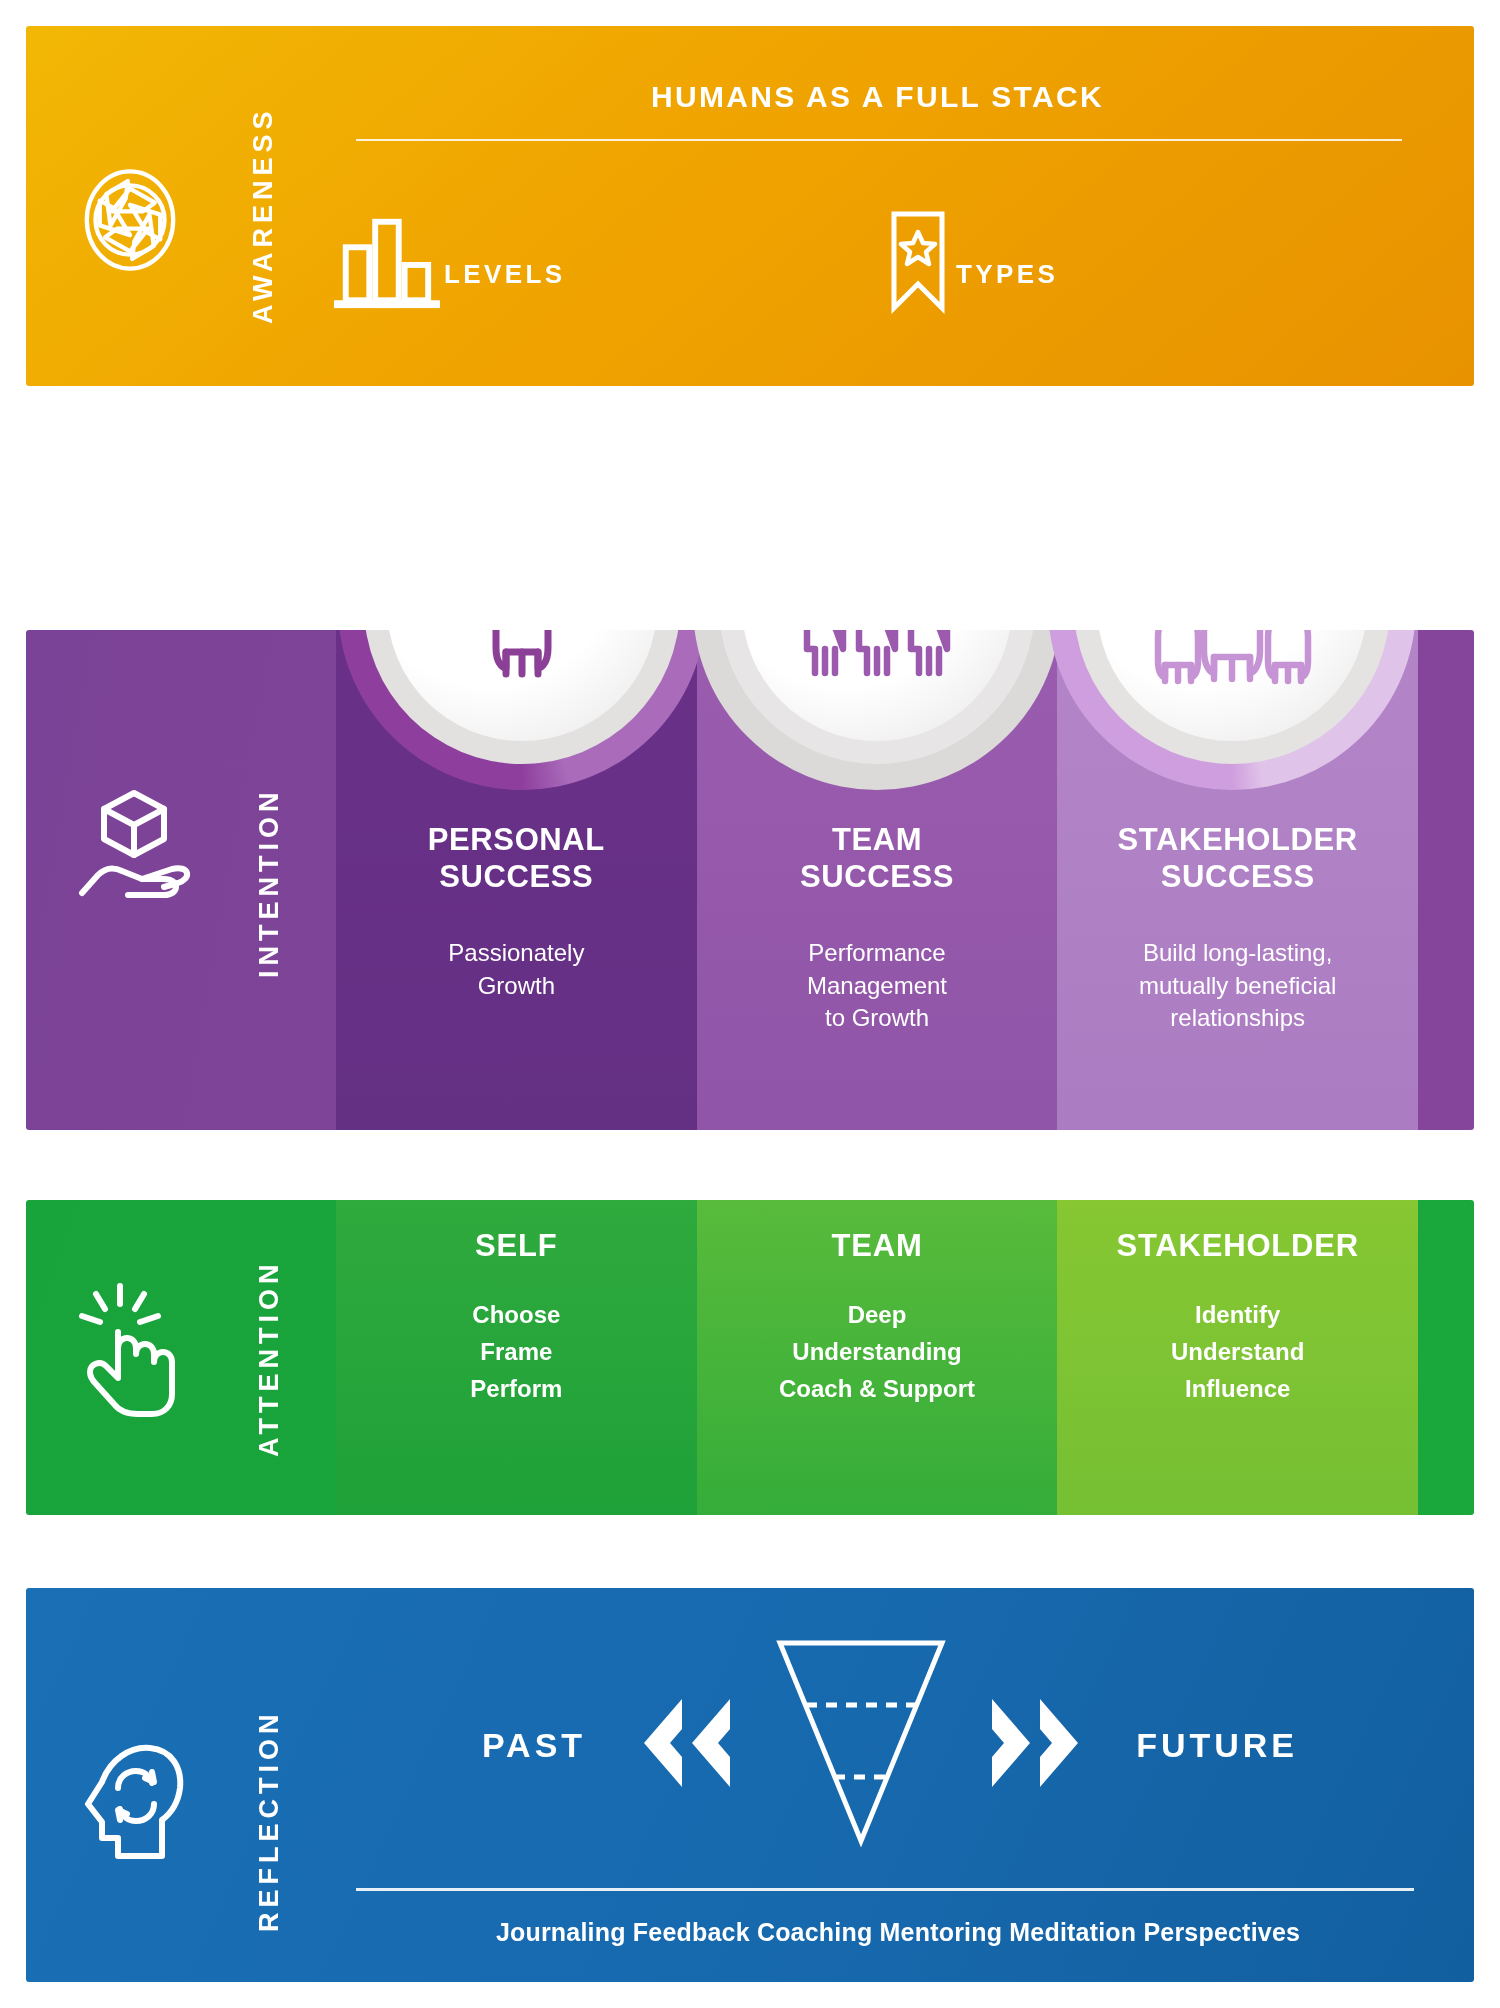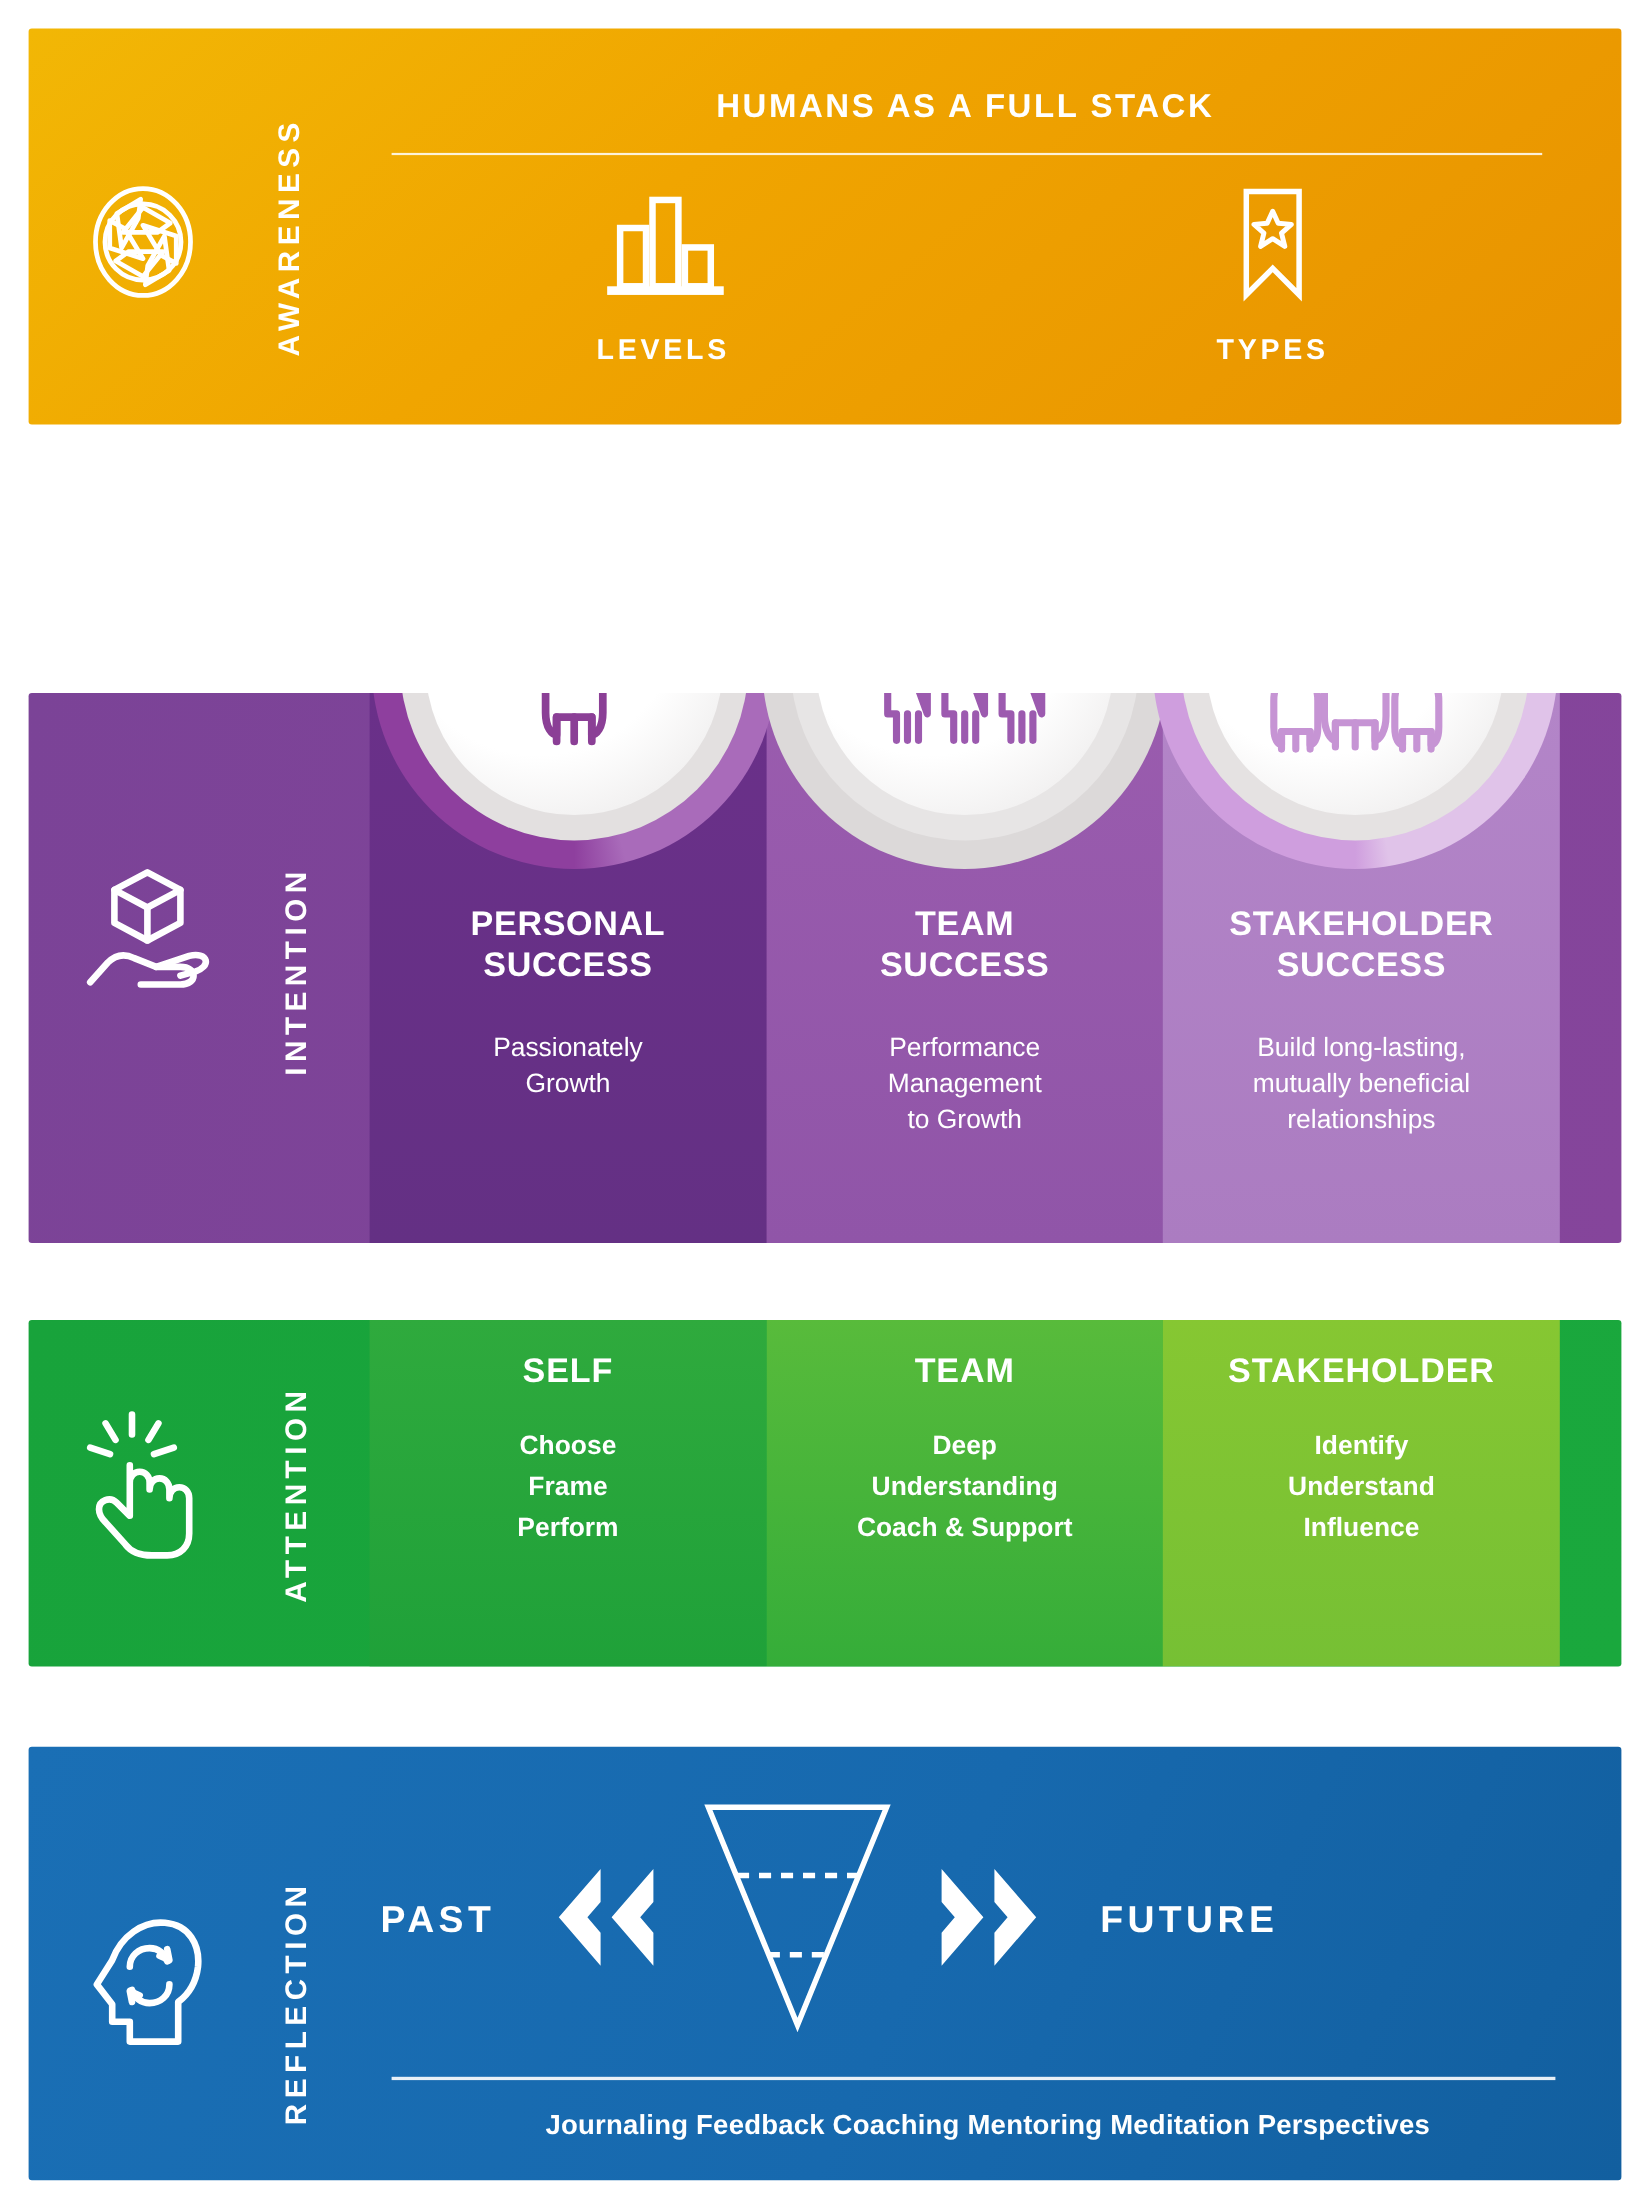--- a/index.html
+++ b/index.html
@@ -64,21 +64,21 @@
     height: 2px;
     background: rgba(255,255,255,.85);
   }
   .aw-cols {
     position: absolute;
     left: 300px; right: 40px; top: 140px; bottom: 28px;
     display: flex;
   }
   .aw-col {
     flex: 1;
-    display: flex; flex-direction: column;
+    display: flex; 
     align-items: center; justify-content: flex-start;
   }
   .aw-icon { height: 112px; display: flex; align-items: center; }
   .aw-label {
     margin-top: 24px;
     color: #ffffff;
     font-size: 26px;
     font-weight: bold;
     letter-spacing: 3.4px;
   }
@@ -172,21 +172,21 @@
   
   #reflection {
     top: 1588px; height: 394px;
     background: linear-gradient(115deg, #1a6fb5 0%, #1769ae 55%, #125f9f 100%);
   }
   #reflection .side-icon { top: 150px; }
   #reflection .side-label { left: 228px; top: 88px; height: 290px; }
   .ref-main {
     position: absolute;
     left: 320px; right: 40px; top: 42px; height: 230px;
-    display: flex; align-items: center; 
+    display: flex; align-items: center; justify-content: center;
     gap: 18px;
   }
   .ref-word {
     color: #fff; font-size: 34px; font-weight: bold; letter-spacing: 4px;
   }
   .ref-rule {
     position: absolute;
     left: 330px; right: 60px; top: 300px; height: 3px;
     background: rgba(255,255,255,.9);
   }

